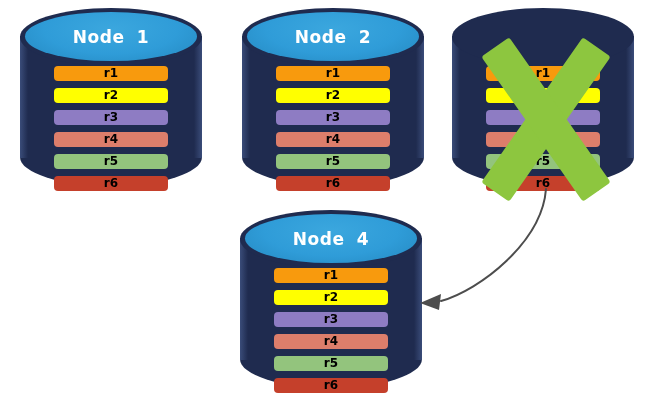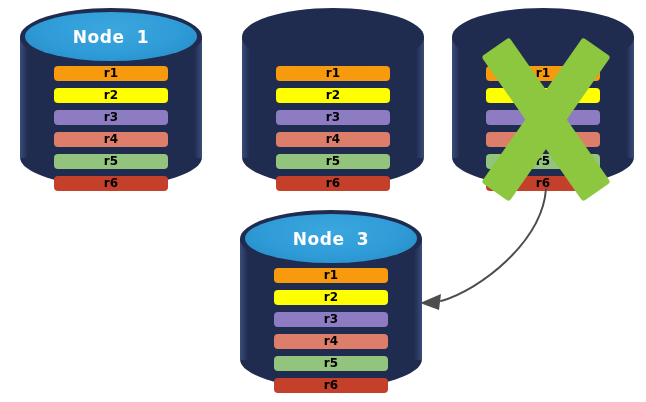--- a/index.html
+++ b/index.html
@@ -67,20 +67,23 @@
     <div class="row-bar" style="background-color: rgb(221, 126, 107);">r4</div>
     <div class="row-bar" style="background-color: rgb(147, 196, 125);">r5</div>
     <div class="row-bar" style="background-color: rgb(197, 64, 43);">r6</div>
   </div>
 </div>
 
 <div class="node" style="left:242px;top:8px">
   <div class="cyl-bottom"></div>
   <div class="cyl-body"></div>
   <div class="cyl-top"></div>
+  <div class="cyl-face">
+    <span class="node-title">Node 2</span>
+  </div>
   <div class="rows">
     <div class="row-bar" style="background-color: rgb(248, 154, 13);">r1</div>
     <div class="row-bar" style="background-color: rgb(255, 255, 0);">r2</div>
     <div class="row-bar" style="background-color: rgb(142, 124, 195);">r3</div>
     <div class="row-bar" style="background-color: rgb(221, 126, 107);">r4</div>
     <div class="row-bar" style="background-color: rgb(147, 196, 125);">r5</div>
     <div class="row-bar" style="background-color: rgb(197, 64, 43);">r6</div>
   </div>
 </div>
 
@@ -96,21 +99,21 @@
     <div class="row-bar" style="background-color: rgb(147, 196, 125);">r5</div>
     <div class="row-bar" style="background-color: rgb(197, 64, 43);">r6</div>
   </div>
 </div>
 
 <div class="node" style="left:240px;top:210px">
   <div class="cyl-bottom"></div>
   <div class="cyl-body"></div>
   <div class="cyl-top"></div>
   <div class="cyl-face">
-    <span class="node-title">Node 3</span>
+    <span class="node-title">Node 4</span>
   </div>
   <div class="rows">
     <div class="row-bar" style="background-color: rgb(248, 154, 13);">r1</div>
     <div class="row-bar" style="background-color: rgb(255, 255, 0);">r2</div>
     <div class="row-bar" style="background-color: rgb(142, 124, 195);">r3</div>
     <div class="row-bar" style="background-color: rgb(221, 126, 107);">r4</div>
     <div class="row-bar" style="background-color: rgb(147, 196, 125);">r5</div>
     <div class="row-bar" style="background-color: rgb(197, 64, 43);">r6</div>
   </div>
 </div>

